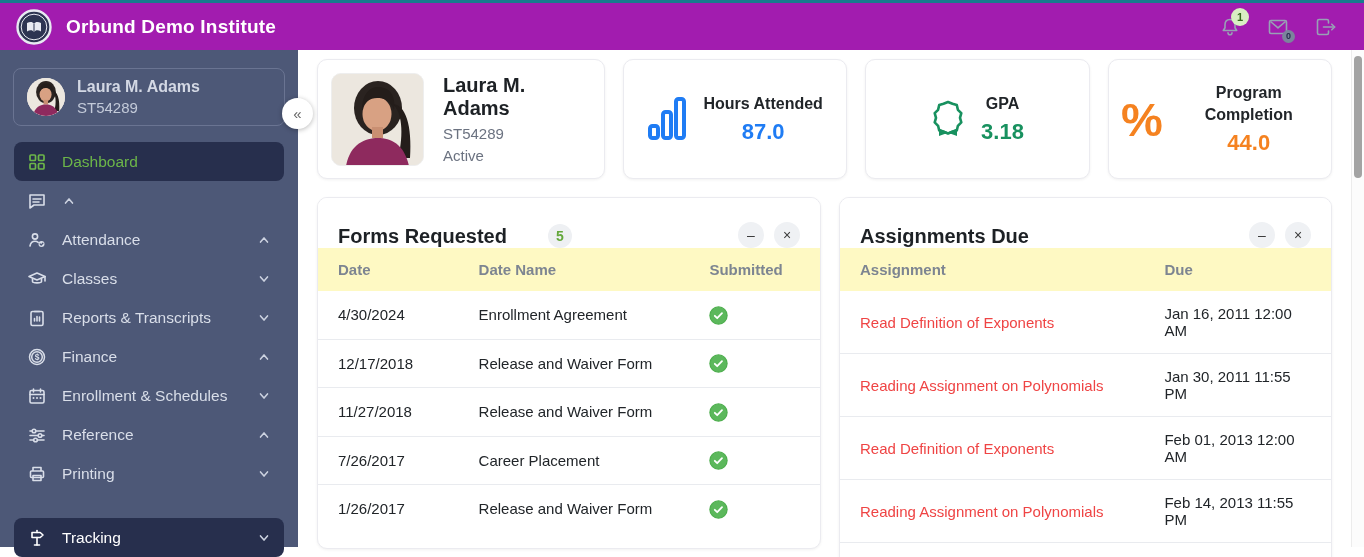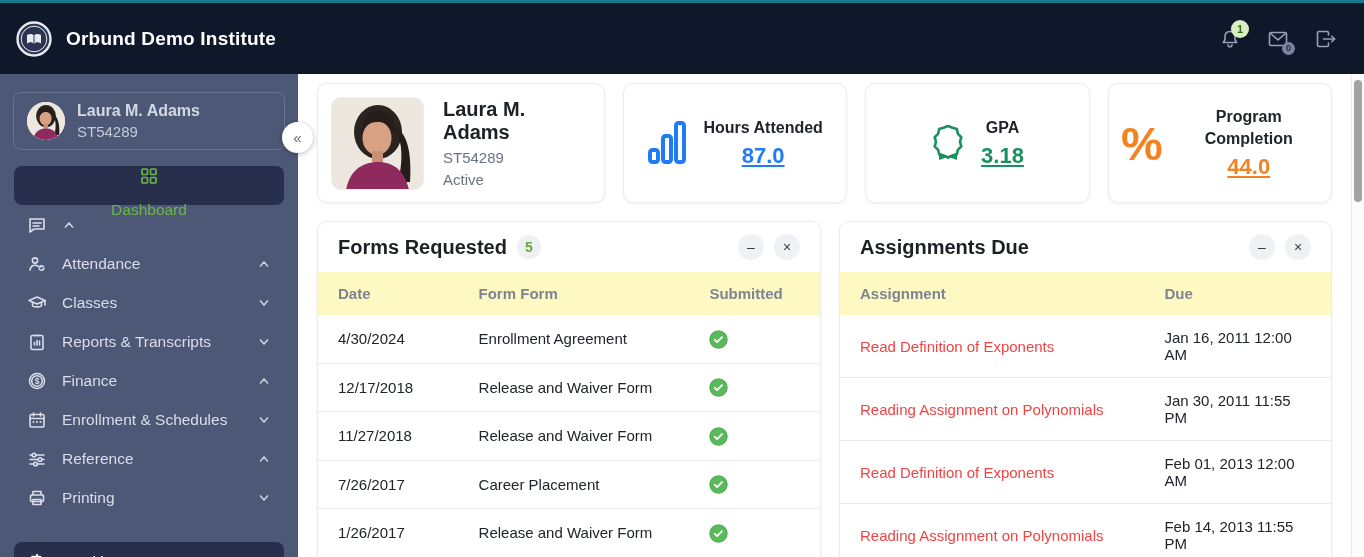--- a/index.html
+++ b/index.html
@@ -1,20 +1,20 @@
 <!DOCTYPE html>
 <html><head>
 <meta charset="utf-8">
 <style>
   * { margin:0; padding:0; box-sizing:border-box; }
   html,body { width:1364px; height:557px; overflow:hidden; background:#fff;
     font-family:"Liberation Sans", sans-serif; }
 
   
-  .topbar { height:74px; background:#0f172a; border-top:3px solid #177b8d;
+  .topbar { height:50px; background:#a21caf; border-top:3px solid #177b8d;
     display:flex; align-items:center; padding:0 26px 0 16px; }
   .logo { width:36px; height:36px; flex:0 0 auto; }
   .brand { color:#fff; font-size:19px; font-weight:bold; margin-left:14px; letter-spacing:.2px; }
   .topbar-spacer { flex:1; }
   .top-icons { display:flex; align-items:center; gap:24px; color:#98a1b5; }
   .top-icon { position:relative; width:24px; height:24px; cursor:pointer; }
   .badge-green { position:absolute; top:-7px; right:-7px; width:18px; height:18px;
     border-radius:50%; background:#d9efc3; color:#35681c; font-size:11px; font-weight:bold;
     display:grid; place-items:center; }
   .badge-gray { position:absolute; bottom:-4px; right:-5px; width:13px; height:13px;
@@ -31,21 +31,21 @@
   .user-avatar { width:38px; height:38px; border-radius:50%; overflow:hidden; flex:0 0 auto; background:#ece7df; }
   .user-name { color:#d3d8e4; font-weight:bold; font-size:16px; }
   .user-id { color:#c3cad9; font-size:15px; margin-top:3px; }
 
   .menu { list-style:none; }
   .menu-item { height:39px; margin:0 14px; display:flex; align-items:center; gap:15px;
     padding:0 13px; color:#d9dee9; font-size:15.5px; cursor:pointer; border-radius:8px; }
   .menu-item .mi-icon { width:20px; height:20px; flex:0 0 auto; display:grid; place-items:center; }
   .menu-item .mi-label { flex:1; }
   .menu-item .chev { width:14px; height:14px; color:#ccd2e0; }
-  .menu-item.active { background:#272f4d;flex-direction:column; }
+  .menu-item.active { background:#272f4d; }
   .menu-item.accent-green { color:#6cb649; }
   .menu-item.active-white { background:#272f4d; color:#ffffff;margin-top:25px; }
 
   
   .main { position:relative; flex:1; background:#fff; padding:9px 32px 0 19px; }
   .collapse-btn { position:absolute; left:-16px; top:48px; width:31px; height:31px; border-radius:50%;
     background:#fff; box-shadow:0 1px 5px rgba(0,0,0,.28); border:none; color:#666; font-size:15px;
     display:grid; place-items:center; cursor:pointer; z-index:5; }
 
   .stats-row { display:flex; gap:18px; }
@@ -55,28 +55,28 @@
   .student-photo { width:93px; height:93px; border-radius:10px; overflow:hidden;
     border:1px solid #eee; background:#ece7df; flex:0 0 auto; }
   .student-info { margin-left:19px; }
   .student-name { font-size:20px; font-weight:bold; color:#1d2125; }
   .student-id, .student-status { font-size:15px; color:#6b7280; margin-top:5px; }
 
   .stat-card { flex:1; display:flex; align-items:center; justify-content:center; gap:16px; }
   .stat-icon { display:grid; place-items:center; }
   .stat-text { text-align:center; max-width:140px; }
   .stat-label { font-size:16px; font-weight:bold; color:#212529; line-height:1.35; }
-  .stat-value { font-size:22px; font-weight:bold; margin-top:4px;text-decoration:underline; }
+  .stat-value { font-size:22px; font-weight:bold; margin-top:4px; }
   .percent-glyph { font-size:47px; font-weight:bold; color:#f58220; line-height:1; }
 
   .panels-row { display:flex; gap:18px; margin-top:18px; align-items:flex-start; }
   .panel { overflow:hidden; }
   .forms-panel { width:504px; flex:0 0 504px; height:352px; }
   .assign-panel { flex:1; height:400px; }
-  .panel-header { height:50px; display:flex; align-items:center; padding:0 20px; background:#fff; }
+  .panel-header { height:50px; display:flex; align-items:flex-end; padding:0 20px; background:#fff;gap:31px; }
   .panel-title { font-size:20px; font-weight:600; color:#1d2125; }
   .count-badge { margin-left:10px; height:24px; min-width:24px; padding:0 8px; border-radius:12px;
     background:#eef0f3; color:#64a83c; font-size:14px; font-weight:bold;
     display:grid; place-items:center; }
   .panel-actions { margin-left:auto; display:flex; gap:10px; }
   .panel-btn { width:26px; height:26px; border-radius:50%; background:#eff1f4; border:none;
     color:#3c3c3c; font-size:14px; line-height:1; display:grid; place-items:center; cursor:pointer; }
 
   table { width:100%; border-collapse:collapse; }
   thead th { background:#fef9c3; color:#7d8591; font-weight:bold; font-size:15px;
@@ -380,21 +380,21 @@
           <span class="count-badge">5</span>
           <span class="panel-actions">
             <button class="panel-btn">–</button>
             <button class="panel-btn">×</button>
           </span>
         </div>
         <table>
           <thead>
             <tr>
               <th style="width:28%;">Date</th>
-              <th style="width:46%;">Form Form</th>
+              <th style="width:46%;">Date Name</th>
               <th style="width:26%;">Submitted</th>
             </tr>
           </thead>
           <tbody>
             <tr>
               <td>4/30/2024</td>
               <td>Enrollment Agreement</td>
               <td><span class="check-icon"><svg viewBox="0 0 19 19" width="19" height="19">
                       <circle cx="9.5" cy="9.5" r="8.6" fill="#5cb85c" stroke="#4cae4c" stroke-width="1.2"></circle>
                       <path d="M5.8 9.8l2.4 2.4 4.8-5" fill="none" stroke="#fff" stroke-width="1.8" stroke-linecap="round" stroke-linejoin="round"></path>

